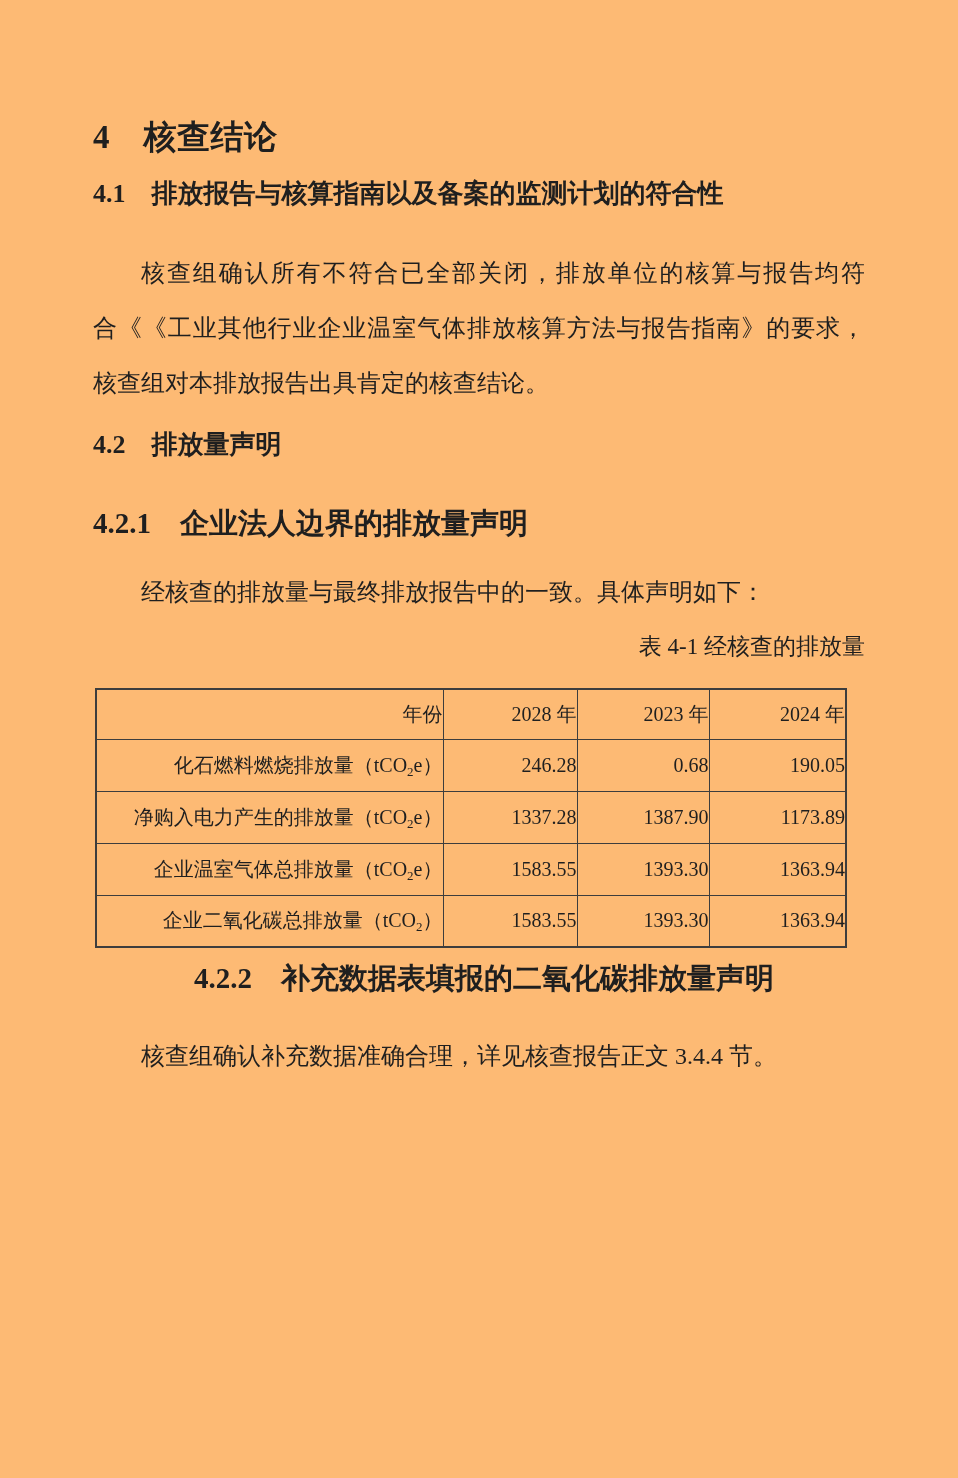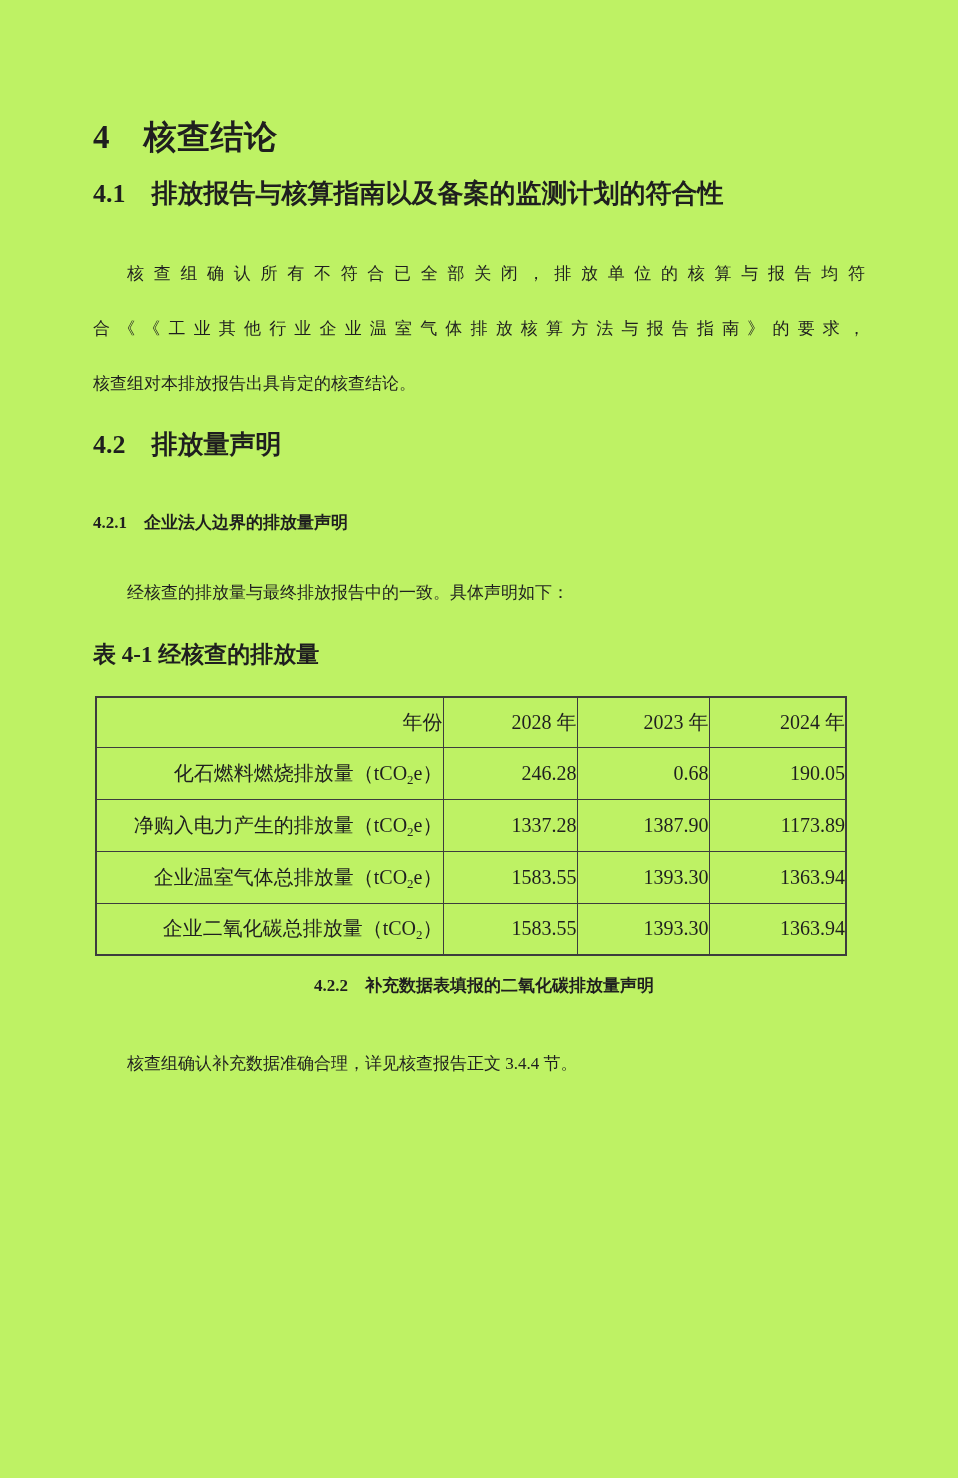--- a/index.html
+++ b/index.html
@@ -1,65 +1,65 @@
 <!DOCTYPE html>
 <html><head>
 <meta charset="utf-8">
 <style>
   * { margin: 0; padding: 0; box-sizing: border-box; }
   html, body { background: #ffffff; }
   .page {
     position: relative;
     width: 958px;
     height: 1478px;
-    background: #bef264;
+    background: #fdba74;
     padding: 0 93px;
     font-family: "Liberation Serif", "DejaVu Serif", serif;
     color: #1f1f1f;
     overflow: hidden;
   }
   .h1 {
     margin-top: 114px;
     font-size: 33px;
     line-height: 46px;
     font-weight: bold;
     letter-spacing: 0.5px;
   }
   .h2 {
     font-size: 26px;
     line-height: 36px;
     font-weight: bold;
   }
   .h2-41 { margin-top: 16px; }
   .h2-42 { margin-top: 16px; }
   .h3 {
-    font-size: 17px;
+    font-size: 29px;
     line-height: 36px;
     font-weight: bold;
   }
   .h3-421 { margin-top: 42px; }
   .h3-422 { margin-top: 12px; padding-left: 10px; text-align: center; }
-  .para { font-size: 17px; }
+  .para { font-size: 24px; }
   .para-1 { margin-top: 34px; }
   .pline {
     line-height: 55px;
     text-align: justify;
   }
   .pline.stretch { text-align-last: justify; }
   .pline.indent { text-indent: 2em; }
   .para-2 { margin-top: 24px; }
   .para-2 .pline { line-height: 55px; }
   .para-3 { margin-top: 42px; }
   .para-3 .pline { line-height: 36px; }
   .caption {
-    margin-top: 18px;
+    margin-top: 10px;
     font-size: 23px;
     line-height: 34px;
-    font-weight: bold;
-    text-align: left;
+    font-weight: normal;
+    text-align: right;
   }
   table.emissions {
     border-collapse: collapse;
     table-layout: fixed;
     width: 745px;
     margin: 24px 0 0 2px;
     font-size: 20px;
     border: 2px solid #3d3d3d;
   }
   table.emissions th, table.emissions td {

